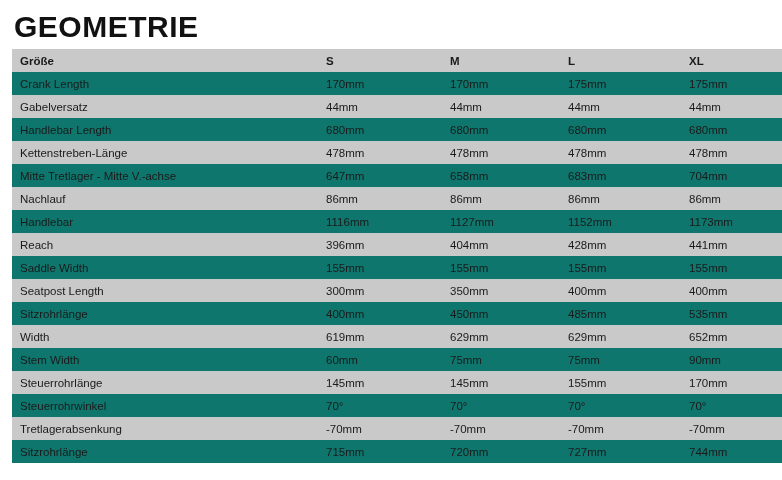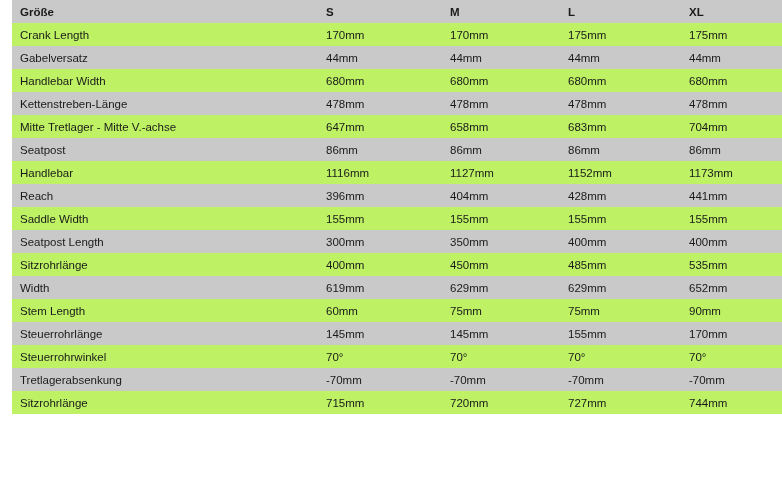--- a/index.html
+++ b/index.html
@@ -47,37 +47,38 @@
   .c2 { width: 112px; padding-left: 6px !important; }
   .c3 { width: 115px; padding-left: 6px !important; }
   .c4 { width: 115px; padding-left: 6px !important; }
   tr.head th {
     background: #c9c9c9;
     font-weight: bold;
     font-size: 11.5px;
     color: #1a1a1a;
   }
   tr.odd td {
-    background: #bef264;
+    background: #0f766e;
   }
   tr.even td {
     background: #c9c9c9;
   }
   .label {
     color: #1a1a1a;
   }
   .val {
     color: #1a1a1a;
   }
 </style>
 </head>
 <body>
 
 <div class="page">
 
+  <div class="title">GEOMETRIE</div>
 
   <table class="geo">
     <thead>
       <tr class="head">
         <th class="c0">Größe</th>
         <th class="c1">S</th>
         <th class="c2">M</th>
         <th class="c3">L</th>
         <th class="c4">XL</th>
       </tr>
@@ -94,21 +95,21 @@
 
       <tr class="even">
         <td class="c0 label">Gabelversatz</td>
         <td class="c1 val">44mm</td>
         <td class="c2 val">44mm</td>
         <td class="c3 val">44mm</td>
         <td class="c4 val">44mm</td>
       </tr>
 
       <tr class="odd">
-        <td class="c0 label">Handlebar Width</td>
+        <td class="c0 label">Handlebar Length</td>
         <td class="c1 val">680mm</td>
         <td class="c2 val">680mm</td>
         <td class="c3 val">680mm</td>
         <td class="c4 val">680mm</td>
       </tr>
 
       <tr class="even">
         <td class="c0 label">Kettenstreben-Länge</td>
         <td class="c1 val">478mm</td>
         <td class="c2 val">478mm</td>
@@ -118,21 +119,21 @@
 
       <tr class="odd">
         <td class="c0 label">Mitte Tretlager - Mitte V.-achse</td>
         <td class="c1 val">647mm</td>
         <td class="c2 val">658mm</td>
         <td class="c3 val">683mm</td>
         <td class="c4 val">704mm</td>
       </tr>
 
       <tr class="even">
-        <td class="c0 label">Seatpost</td>
+        <td class="c0 label">Nachlauf</td>
         <td class="c1 val">86mm</td>
         <td class="c2 val">86mm</td>
         <td class="c3 val">86mm</td>
         <td class="c4 val">86mm</td>
       </tr>
 
       <tr class="odd">
         <td class="c0 label">Handlebar</td>
         <td class="c1 val">1116mm</td>
         <td class="c2 val">1127mm</td>
@@ -174,21 +175,21 @@
 
       <tr class="even">
         <td class="c0 label">Width</td>
         <td class="c1 val">619mm</td>
         <td class="c2 val">629mm</td>
         <td class="c3 val">629mm</td>
         <td class="c4 val">652mm</td>
       </tr>
 
       <tr class="odd">
-        <td class="c0 label">Stem Length</td>
+        <td class="c0 label">Stem Width</td>
         <td class="c1 val">60mm</td>
         <td class="c2 val">75mm</td>
         <td class="c3 val">75mm</td>
         <td class="c4 val">90mm</td>
       </tr>
 
       <tr class="even">
         <td class="c0 label">Steuerrohrlänge</td>
         <td class="c1 val">145mm</td>
         <td class="c2 val">145mm</td>

